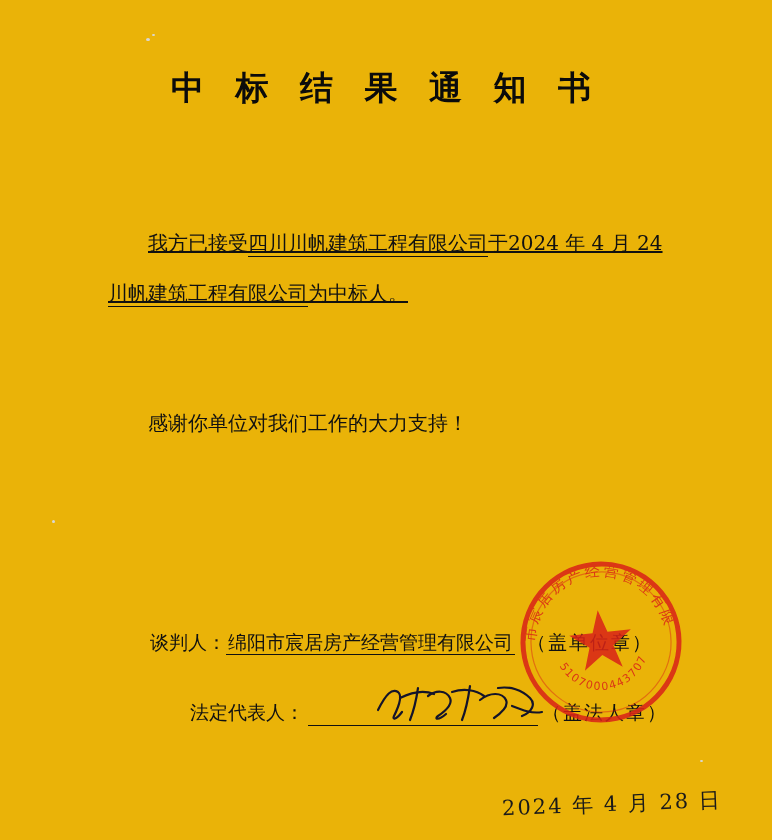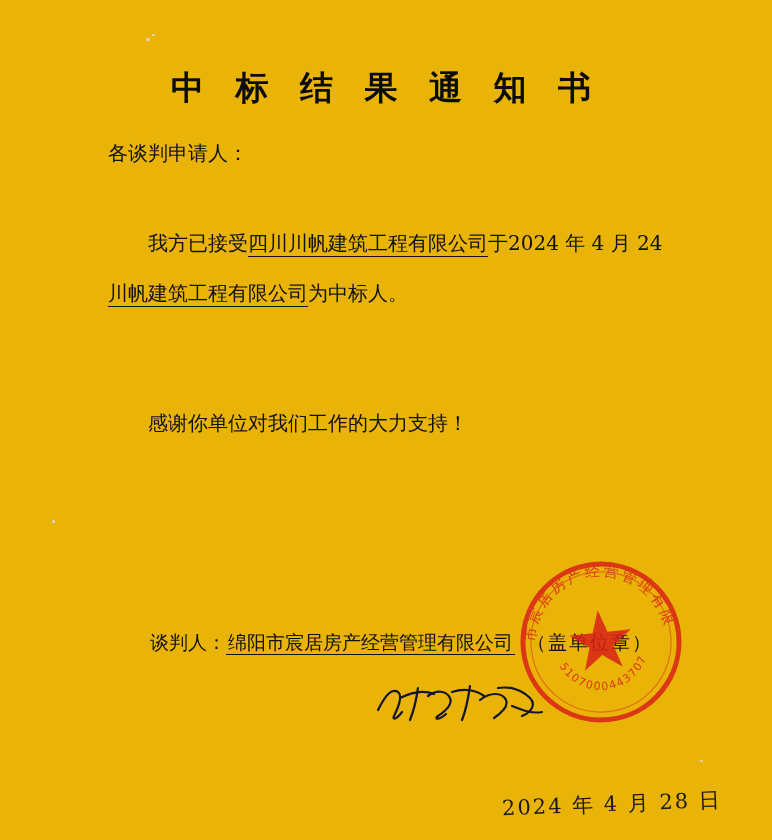--- a/index.html
+++ b/index.html
@@ -60,20 +60,21 @@
     width: 566px;
     font-size: 20px;
     line-height: 50px;
     font-family: "DejaVu Serif", "Liberation Serif", serif;
     color: #111;
     text-align: justify;
   }
   .body-block .ln {
     display: block;
     white-space: nowrap;
+    text-decoration: underline;
   }
   .indent { display: inline-block; width: 40px; }
   .ul {
     border-bottom: 1.5px solid #111;
     padding-bottom: 1px;
   }
 
   .thanks {
     position: absolute;
     top: 410px;
@@ -161,37 +162,39 @@
 
 <div class="page">
 
   <div class="speck" style="top:38px;left:146px;width:4px;height:3px;"></div>
   <div class="speck" style="top:34px;left:152px;width:3px;height:2px;"></div>
   <div class="speck" style="top:520px;left:52px;width:3px;height:3px;"></div>
   <div class="speck" style="top:760px;left:700px;width:3px;height:2px;"></div>
 
   <div class="doc-title">中 标 结 果 通 知 书</div>
 
-  <div class="salutation">各谈判申请人：</div>
 
   <div class="body-block">
     <span class="ln">
       <span class="indent"></span><span>我方已接受</span><span class="ul">四川川帆建筑工程有限公司</span><span>于2024 年 4 月 24</span>
     </span>
     <span class="ln">
       <span class="ul">川帆建筑工程有限公司</span><span>为中标人。</span>
     </span>
   </div>
 
   <div class="thanks">感谢你单位对我们工作的大力支持！</div>
 
   <div class="sig-line-1">
     <span>谈判人：</span><span class="name">绵阳市宸居房产经营管理有限公司</span><span class="paren">（盖单位章）</span>
   </div>
 
+  <div class="sig-line-2">
+    <span>法定代表人：</span><span class="rule"></span><span class="paren">（盖法人章）</span>
+  </div>
 
   <svg class="signature" viewBox="0 0 180 54" xmlns="http://www.w3.org/2000/svg">
     <g fill="none" stroke="#14142a" stroke-width="2.2" stroke-linecap="round" stroke-linejoin="round">
       <path d="M6 34 C14 18, 20 12, 26 16 C31 20, 26 32, 22 40 C20 44, 24 44, 30 36"></path>
       <path d="M28 22 C40 16, 52 14, 62 18"></path>
       <path d="M46 12 C44 26, 42 34, 38 44"></path>
       <path d="M56 20 C64 14, 74 14, 78 22 C81 29, 72 36, 66 40 C62 43, 66 45, 74 38"></path>
       <path d="M80 16 C92 12, 104 14, 112 20"></path>
       <path d="M98 10 C96 24, 94 34, 90 44"></path>
       <path d="M108 24 C118 16, 130 16, 134 24 C137 31, 128 38, 122 42"></path>

